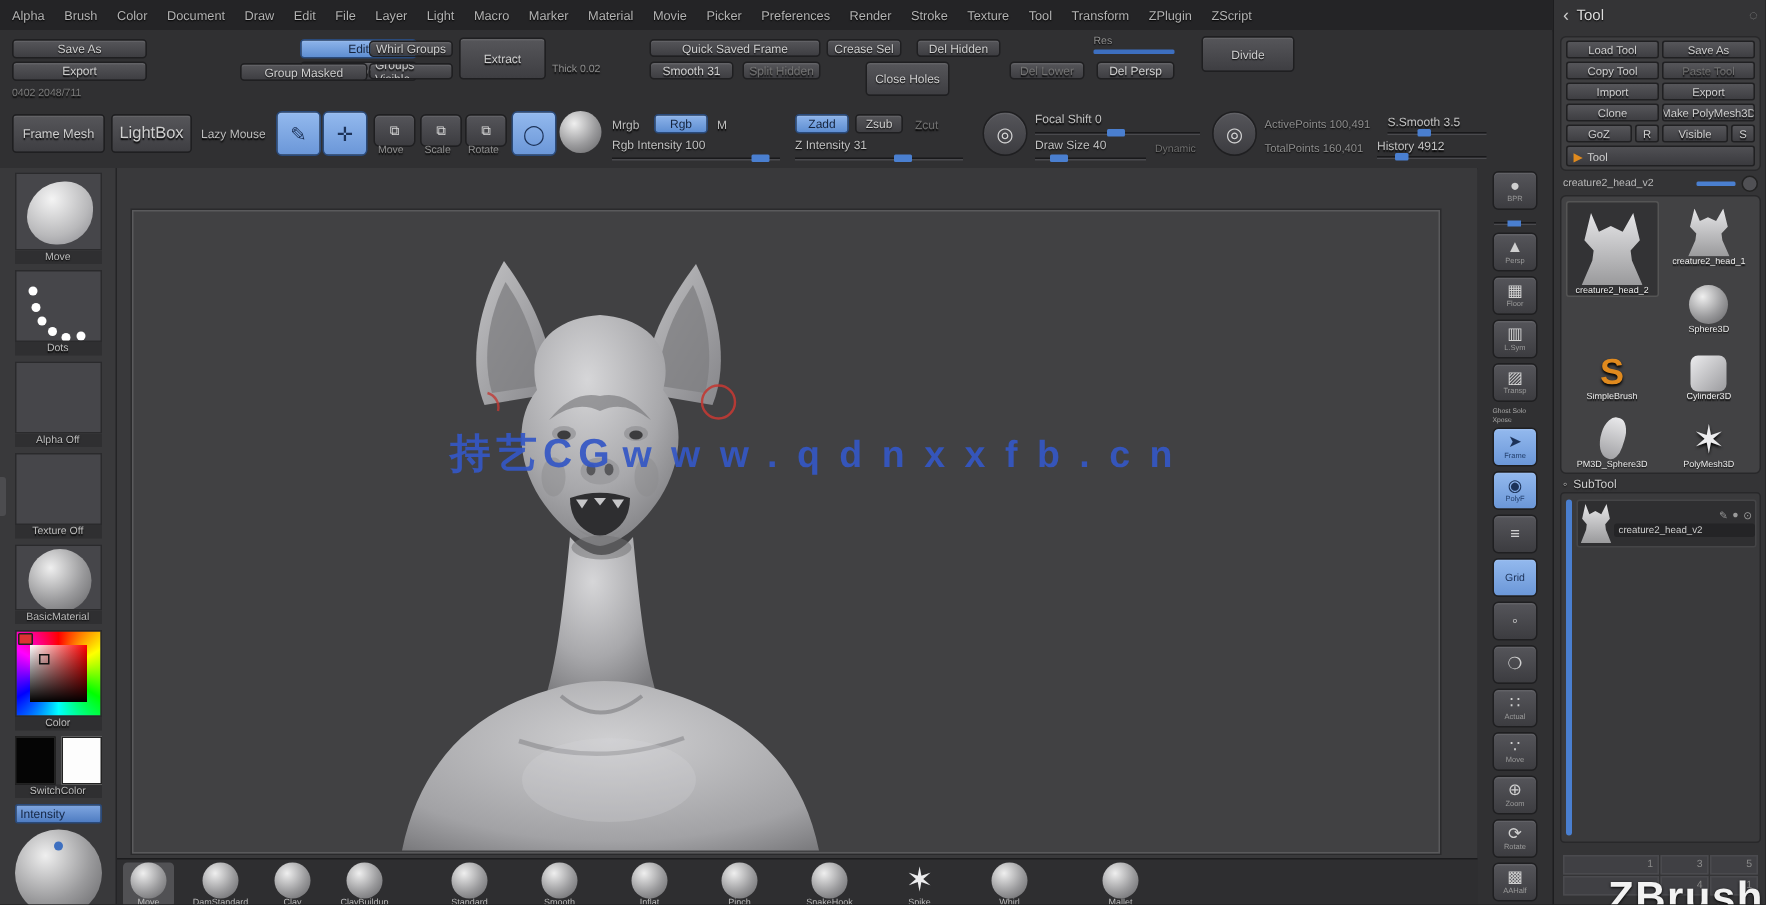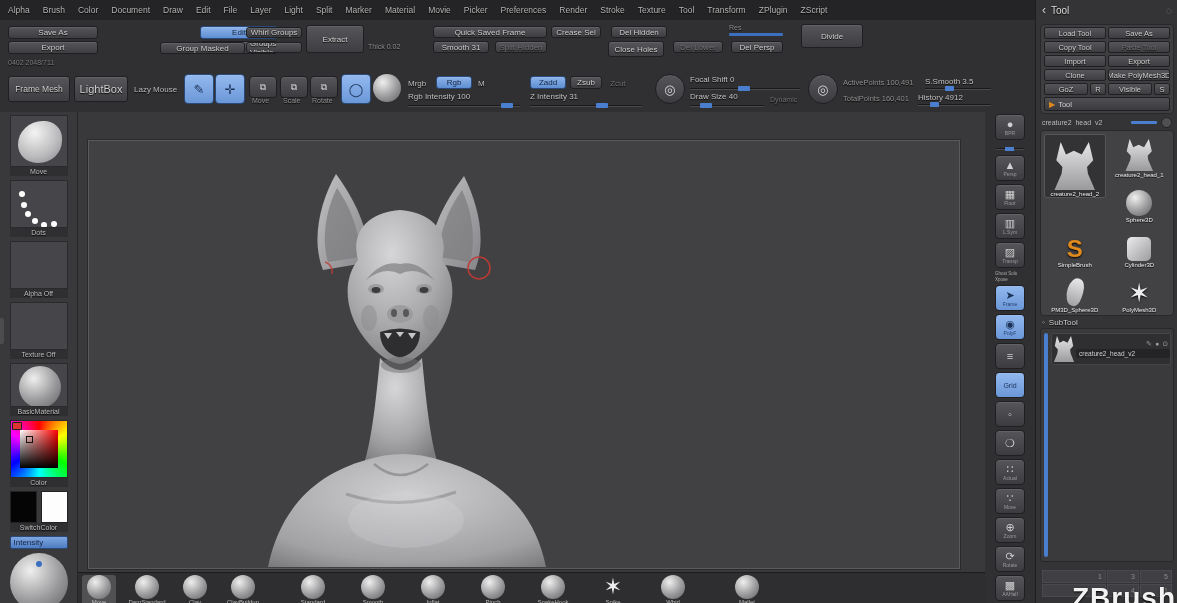--- a/index.html
+++ b/index.html
@@ -144,21 +144,21 @@
   <div class="menubar">
       <span class="menu-item">Alpha</span>
       <span class="menu-item">Brush</span>
       <span class="menu-item">Color</span>
       <span class="menu-item">Document</span>
       <span class="menu-item">Draw</span>
       <span class="menu-item">Edit</span>
       <span class="menu-item">File</span>
       <span class="menu-item">Layer</span>
       <span class="menu-item">Light</span>
-      <span class="menu-item">Split</span>
+      <span class="menu-item">Macro</span>
       <span class="menu-item">Marker</span>
       <span class="menu-item">Material</span>
       <span class="menu-item">Movie</span>
       <span class="menu-item">Picker</span>
       <span class="menu-item">Preferences</span>
       <span class="menu-item">Render</span>
       <span class="menu-item">Stroke</span>
       <span class="menu-item">Texture</span>
       <span class="menu-item">Tool</span>
       <span class="menu-item">Transform</span>
@@ -177,21 +177,21 @@
     <div class="btn" style="left:246px;top:7px;width:56px;height:11px">Whirl Groups</div>
     <div class="btn" style="left:246px;top:22px;width:56px;height:11px">Groups Visible</div>
     <div class="btn" style="left:306px;top:5px;width:58px;height:28px">Extract</div>
     <div class="lbl tiny" style="left:368px;top:23px">Thick 0.02</div>
 
     <div class="btn" style="left:433px;top:6px;width:114px;height:12px">Quick Saved Frame</div>
     <div class="btn" style="left:433px;top:21px;width:56px;height:12px">Smooth 31</div>
     <div class="btn dim" style="left:495px;top:21px;width:52px;height:12px">Split Hidden</div>
     <div class="btn" style="left:551px;top:6px;width:50px;height:12px">Crease Sel</div>
     <div class="btn" style="left:611px;top:6px;width:56px;height:12px">Del Hidden</div>
-    <div class="btn" style="left:608px;top:21px;width:56px;height:16px">Close Holes</div>
+    <div class="btn" style="left:577px;top:21px;width:56px;height:23px">Close Holes</div>
     <div class="btn dim" style="left:673px;top:21px;width:50px;height:12px">Del Lower</div>
     <div class="btn" style="left:731px;top:21px;width:52px;height:12px">Del Persp</div>
     <div class="lbl tiny" style="left:729px;top:4px">Res</div>
     <div class="resfill" style="left:729px;top:13px;width:54px"></div>
     <div class="btn" style="left:801px;top:4px;width:62px;height:24px">Divide</div>
 
     <div class="lbl tiny" style="left:8px;top:39px;color:#7c7c7c">0402 2048/711</div>
 
     <div class="btn" style="left:8px;top:56px;width:62px;height:26px;font-size:8.5px">Frame Mesh</div>
     <div class="btn" style="left:74px;top:56px;width:54px;height:26px;font-size:11px">LightBox</div>
@@ -369,20 +369,24 @@
       <ellipse cx="323" cy="253" rx="20" ry="8" fill="#6f6f72" opacity="0.5"></ellipse>
 
       <path d="M288,348 C238,362 202,396 190,455 L468,455 C456,396 418,364 362,348 C338,340 312,340 288,348 Z" fill="url(#gChest)"></path>
       <path d="M268,382 Q322,400 378,380" fill="none" stroke="#838386" stroke-width="3" opacity="0.55"></path>
       <path d="M296,352 Q322,374 350,352" fill="none" stroke="#7c7c7f" stroke-width="2.5" opacity="0.6"></path>
       <ellipse cx="328" cy="408" rx="58" ry="28" fill="#d8d8da" opacity="0.25"></ellipse>
 
       <circle cx="401" cy="156" r="11" fill="none" stroke="#c13a34" stroke-width="1.6" opacity="0.9"></circle>
       <path d="M247,150 a10,10 0 0 1 7,12" fill="none" stroke="#c13a34" stroke-width="1.6" opacity="0.8"></path>
     </svg>
+    <div class="watermark">
+      <span class="wm-zh">持艺CG</span>
+      <span class="wm-en">www.qdnxxfb.cn</span>
+    </div>
   </div>
 
   <div class="rightshelf">
       <div class="rs-btn">
         <span>●</span>
         <span class="rs-lab">BPR</span>
       </div>
       <div class="rs-mini">
         <span class="t"></span>
         <span class="h"></span>

